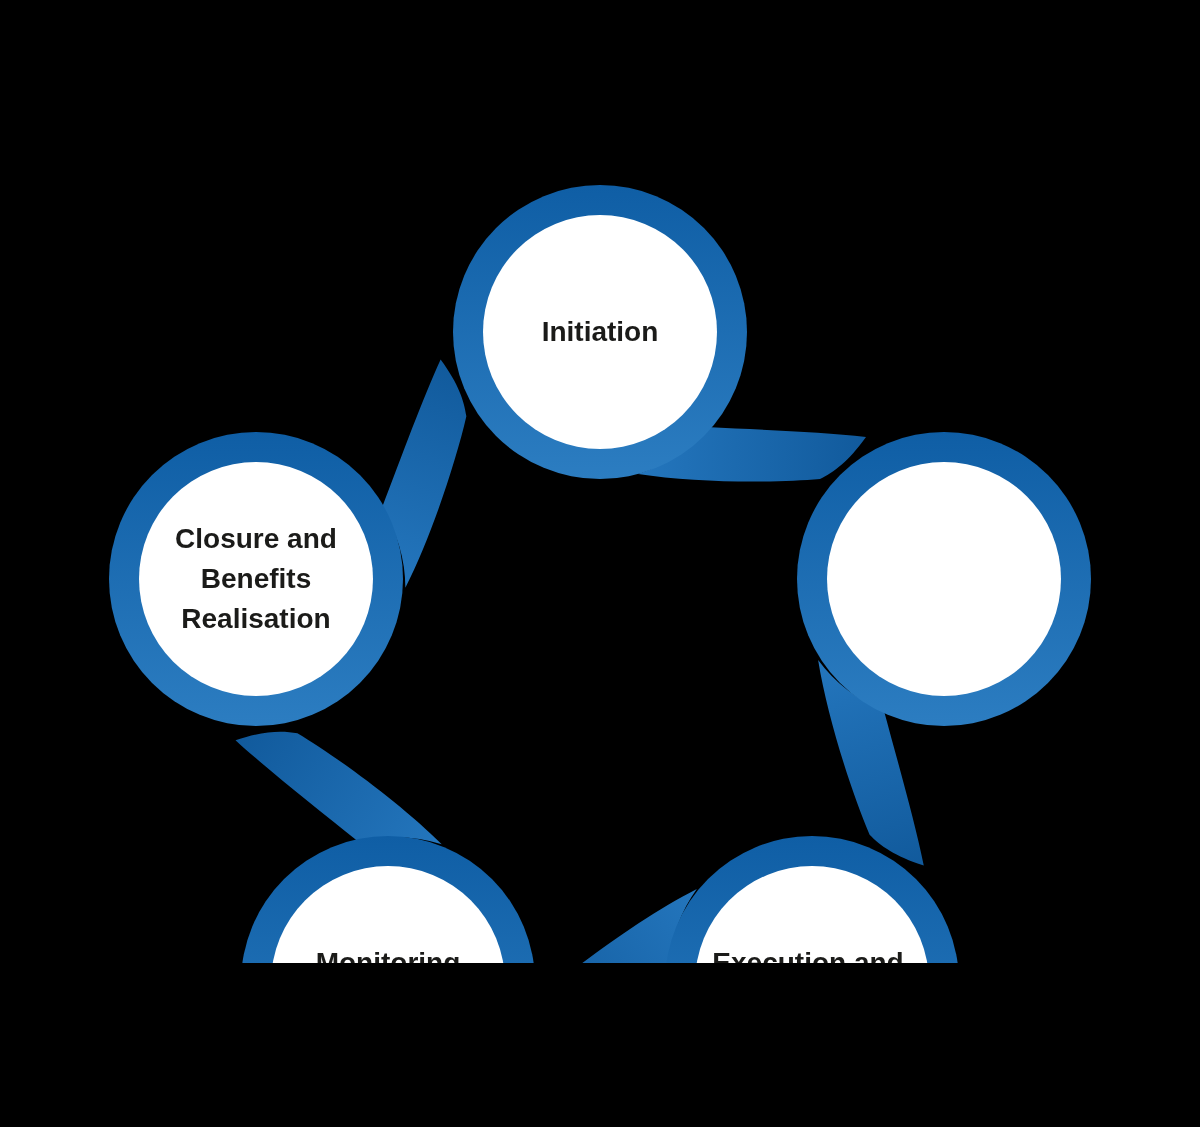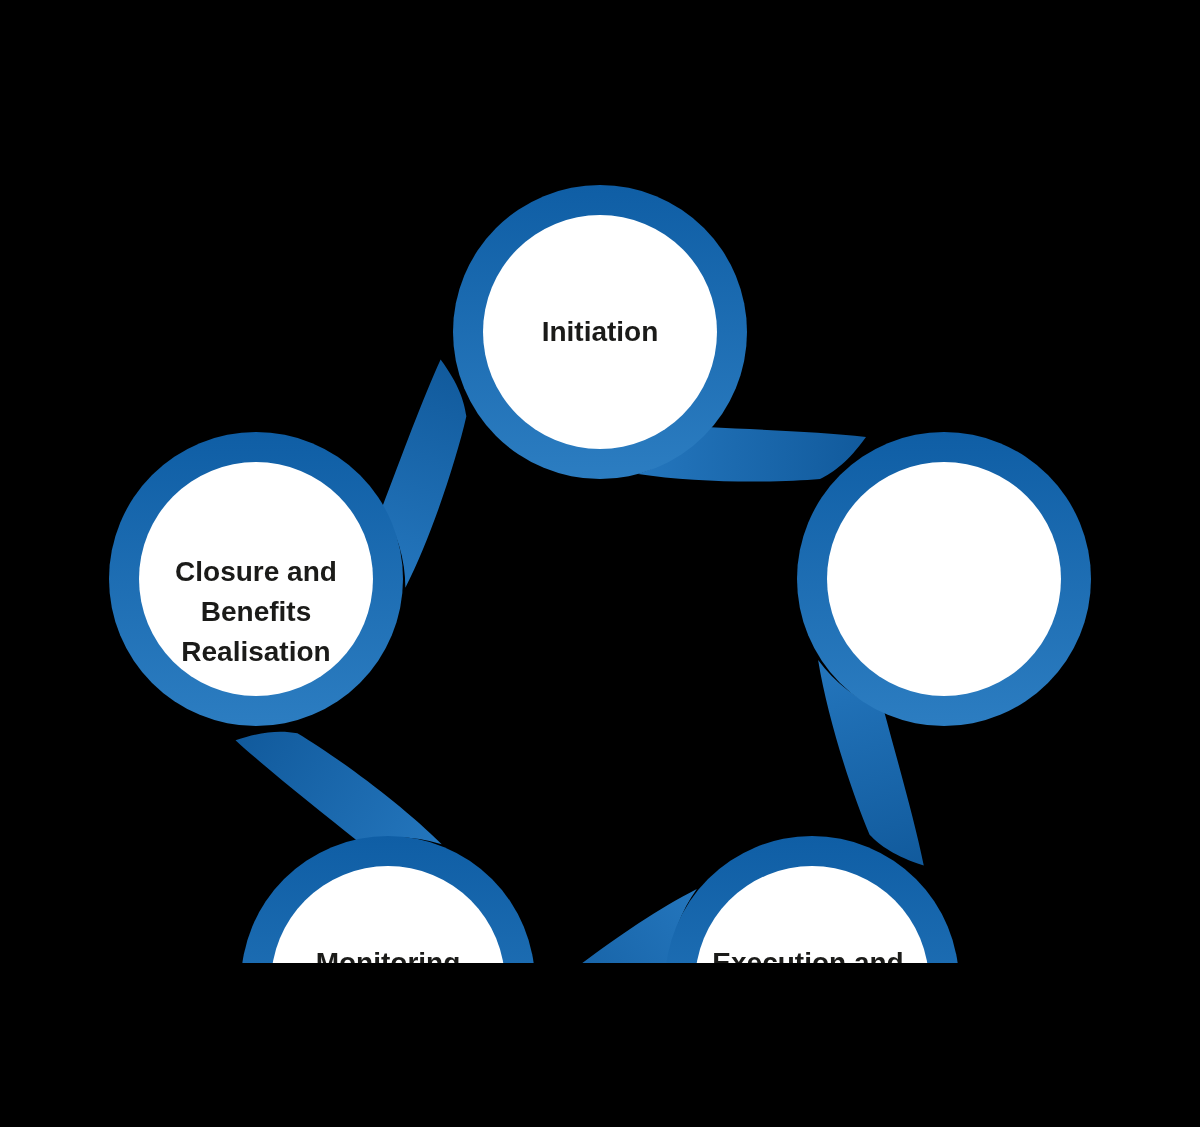--- a/index.html
+++ b/index.html
@@ -100,17 +100,17 @@
       <circle cx="256" cy="579" r="147" fill="url(#ringGrad)"></circle>
       <circle cx="256" cy="579" r="117" fill="#FFFFFF"></circle>
     </g>
   </svg>
 
   <div class="node-label" style="left:600px; top:332px;">Initiation</div>
   <div class="node-label" style="left:808px; top:983px;">Execution and
 Coordination</div>
   <div class="node-label" style="left:388px; top:983px;">Monitoring
 and Control</div>
-  <div class="node-label" style="left:256px; top:579px;margin-top:33px;">Closure and
+  <div class="node-label" style="left:256px; top:579px;">Closure and
 Benefits
 Realisation</div>
 
 </div>
 
 </body></html>

